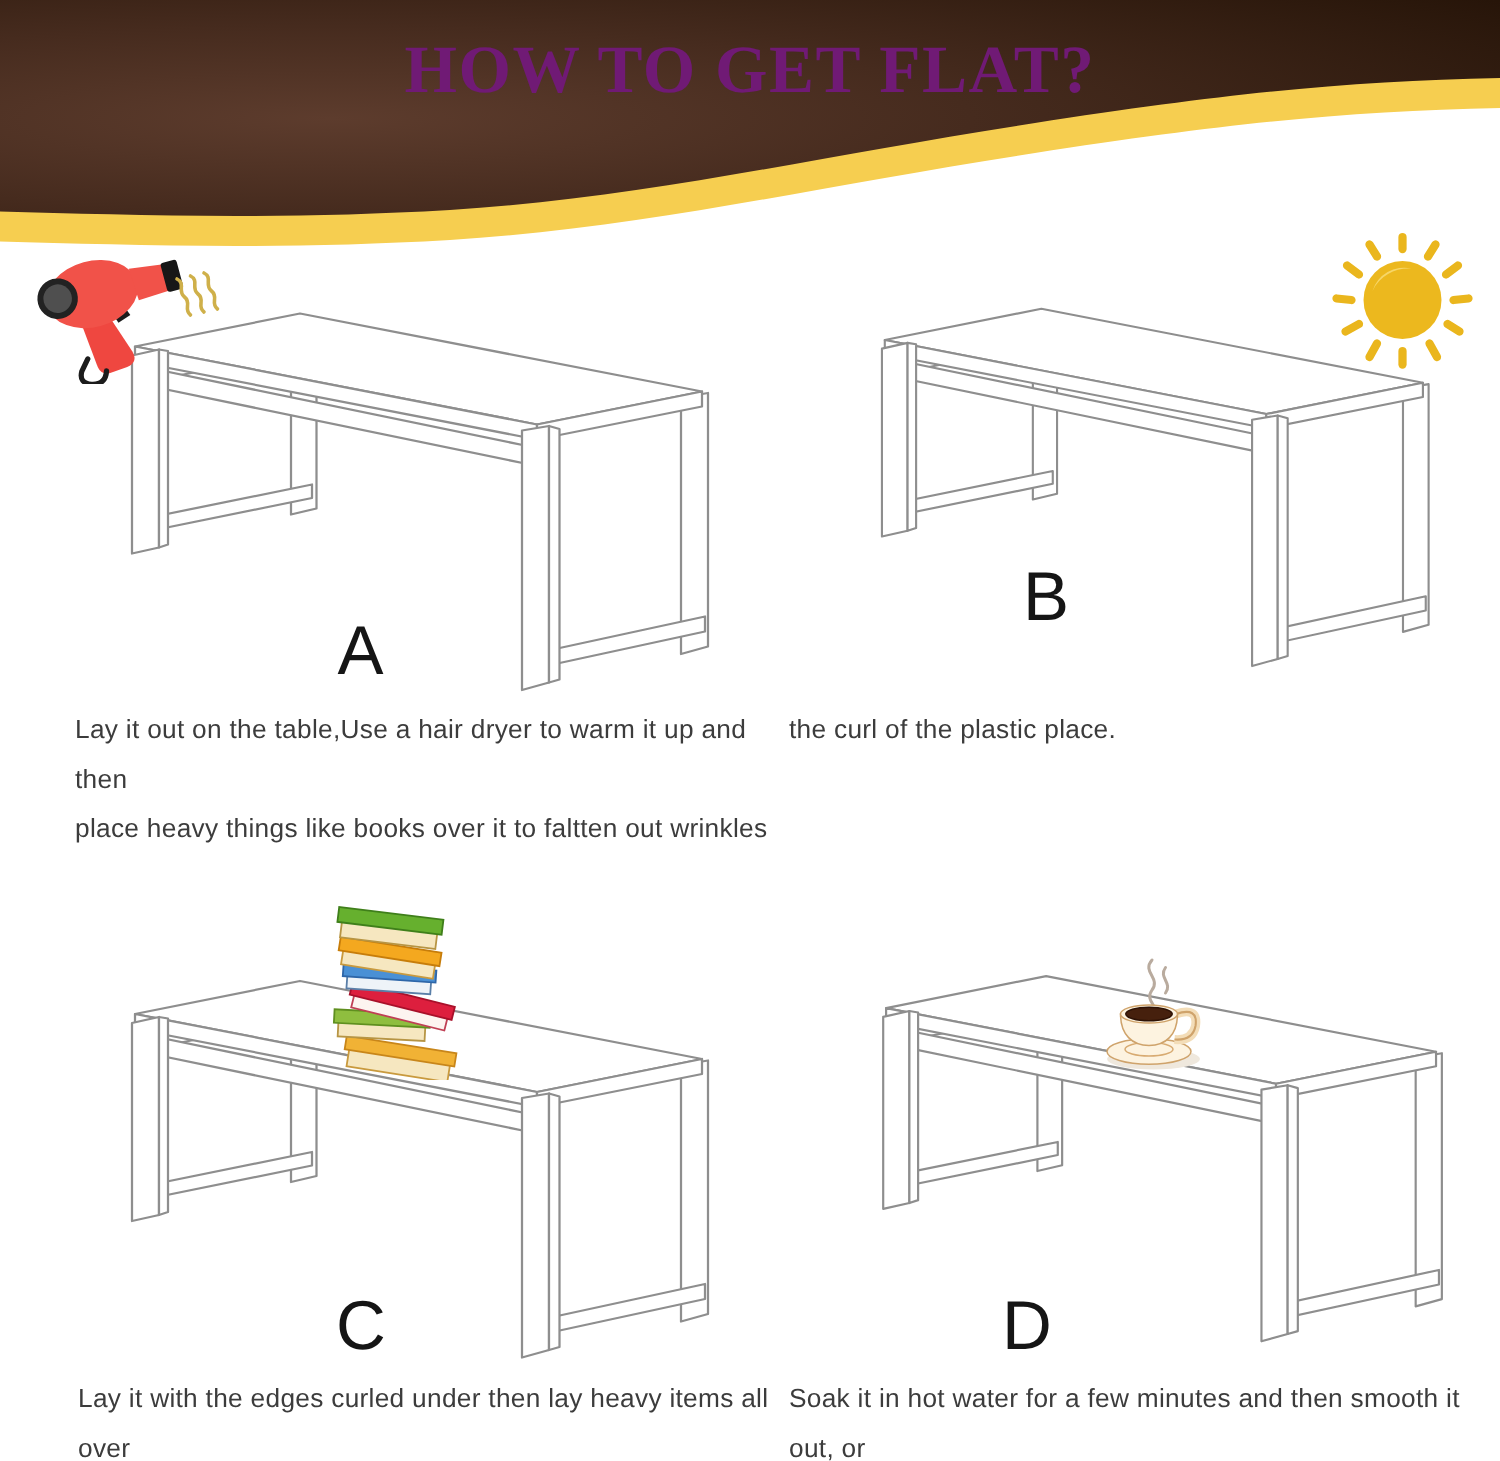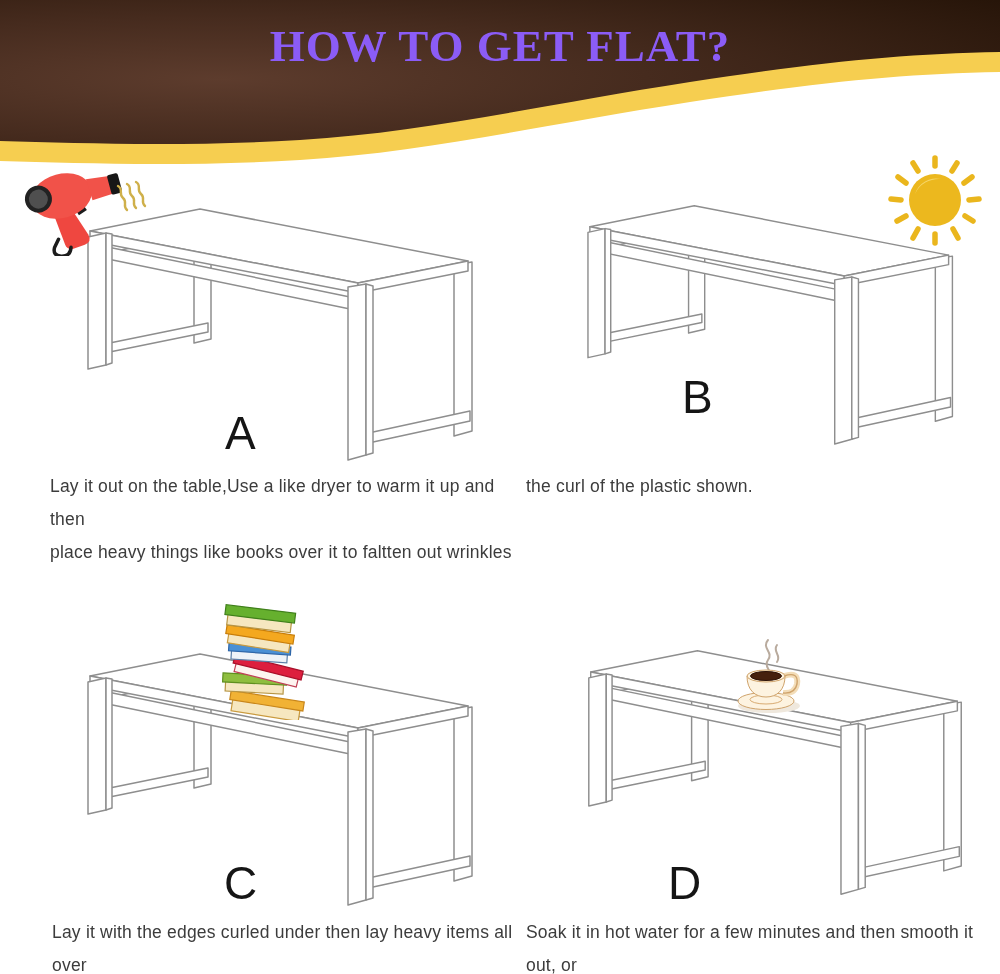--- a/index.html
+++ b/index.html
@@ -5,21 +5,21 @@
   html,body{margin:0;padding:0;background:#fff;}
   .canvas{
     position:relative;width:1000px;height:974px;background:#ffffff;overflow:hidden;
     font-family:"Liberation Sans", sans-serif;
   }
   .abs{position:absolute;}
   .header-svg{left:0;top:0;width:1000px;height:180px;}
   .page-title{
     left:0;top:20px;width:1000px;text-align:center;
     font-family:"Liberation Serif", serif;font-weight:600;
-    font-size:45px;letter-spacing:1px;color:#8b5cf6;
+    font-size:45px;letter-spacing:1px;color:#701a75;
   }
   .panel-letter{
     font-size:46px;font-weight:400;color:#151515;line-height:1;
     font-family:"Liberation Sans", sans-serif;
   }
   .caption{
     font-size:17.5px;color:#3c3c3c;line-height:33px;letter-spacing:.2px;
   }
   .caption span{display:block;}
   svg{display:block;}
@@ -82,21 +82,21 @@
       <circle cx="25" cy="35" r="9.5" fill="#4f4f4f"></circle>
     </g>
     <g stroke="#cfb04a" stroke-width="2.4" fill="none" stroke-linecap="round">
       <path d="M103,30 c6,3 0,8 5,12 c5,4 -1,8 4,12"></path>
       <path d="M112,28 c6,3 0,8 5,12 c5,4 -1,8 4,12"></path>
       <path d="M121,26 c6,3 0,8 5,12 c5,4 -1,8 4,12"></path>
     </g>
   </svg>
   <div class="abs panel-letter" style="left:225px;top:410px">A</div>
   <div class="abs caption" style="left:50px;top:470px;width:470px">
-    <span>Lay it out on the table,Use a like dryer to warm it up and then</span>
+    <span>Lay it out on the table,Use a hair dryer to warm it up and then</span>
     <span>place heavy things like books over it to faltten out wrinkles</span>
   </div>
 
   <svg class="abs" style="left:550px;top:196px;width:410px;height:255px" viewBox="0 0 432 268">
     <use href="#tableSym"></use>
   </svg>
   <svg class="abs" style="left:885px;top:152px;width:100px;height:100px" viewBox="0 0 100 100">
     <g stroke="#eab61d" stroke-width="5.5" stroke-linecap="round">
       <line x1="50" y1="14" x2="50" y2="6"></line>
       <line x1="67" y1="19" x2="72" y2="11"></line>
@@ -109,21 +109,21 @@
       <line x1="21" y1="64" x2="12" y2="69"></line>
       <line x1="16" y1="48" x2="6" y2="47"></line>
       <line x1="21" y1="31" x2="13" y2="25"></line>
       <line x1="33" y1="19" x2="28" y2="11"></line>
     </g>
     <circle cx="50" cy="48" r="26" fill="#ecb81e"></circle>
     <path d="M30,42 a22,22 0 0,1 26,-15 a26,24 0 0,0 -26,15 Z" fill="#f6d668"></path>
   </svg>
   <div class="abs panel-letter" style="left:682px;top:374px">B</div>
   <div class="abs caption" style="left:526px;top:470px;width:470px">
-    <span>the curl of the plastic shown.</span>
+    <span>the curl of the plastic place.</span>
   </div>
 
   <svg class="abs" style="left:48px;top:644px;width:432px;height:268px" viewBox="0 0 432 268">
     <use href="#tableSym"></use>
   </svg>
   <svg class="abs" style="left:220px;top:598px;width:98px;height:122px" viewBox="0 0 98 122">
     <g stroke-width="1.2">
       <g transform="translate(14,94) rotate(9)">
         <rect x="0" y="6" width="68" height="13" fill="#f6e7c0" stroke="#c99a3e"></rect>
         <rect x="-3" y="-1" width="74" height="9" fill="#f1b235" stroke="#c8861a"></rect>

